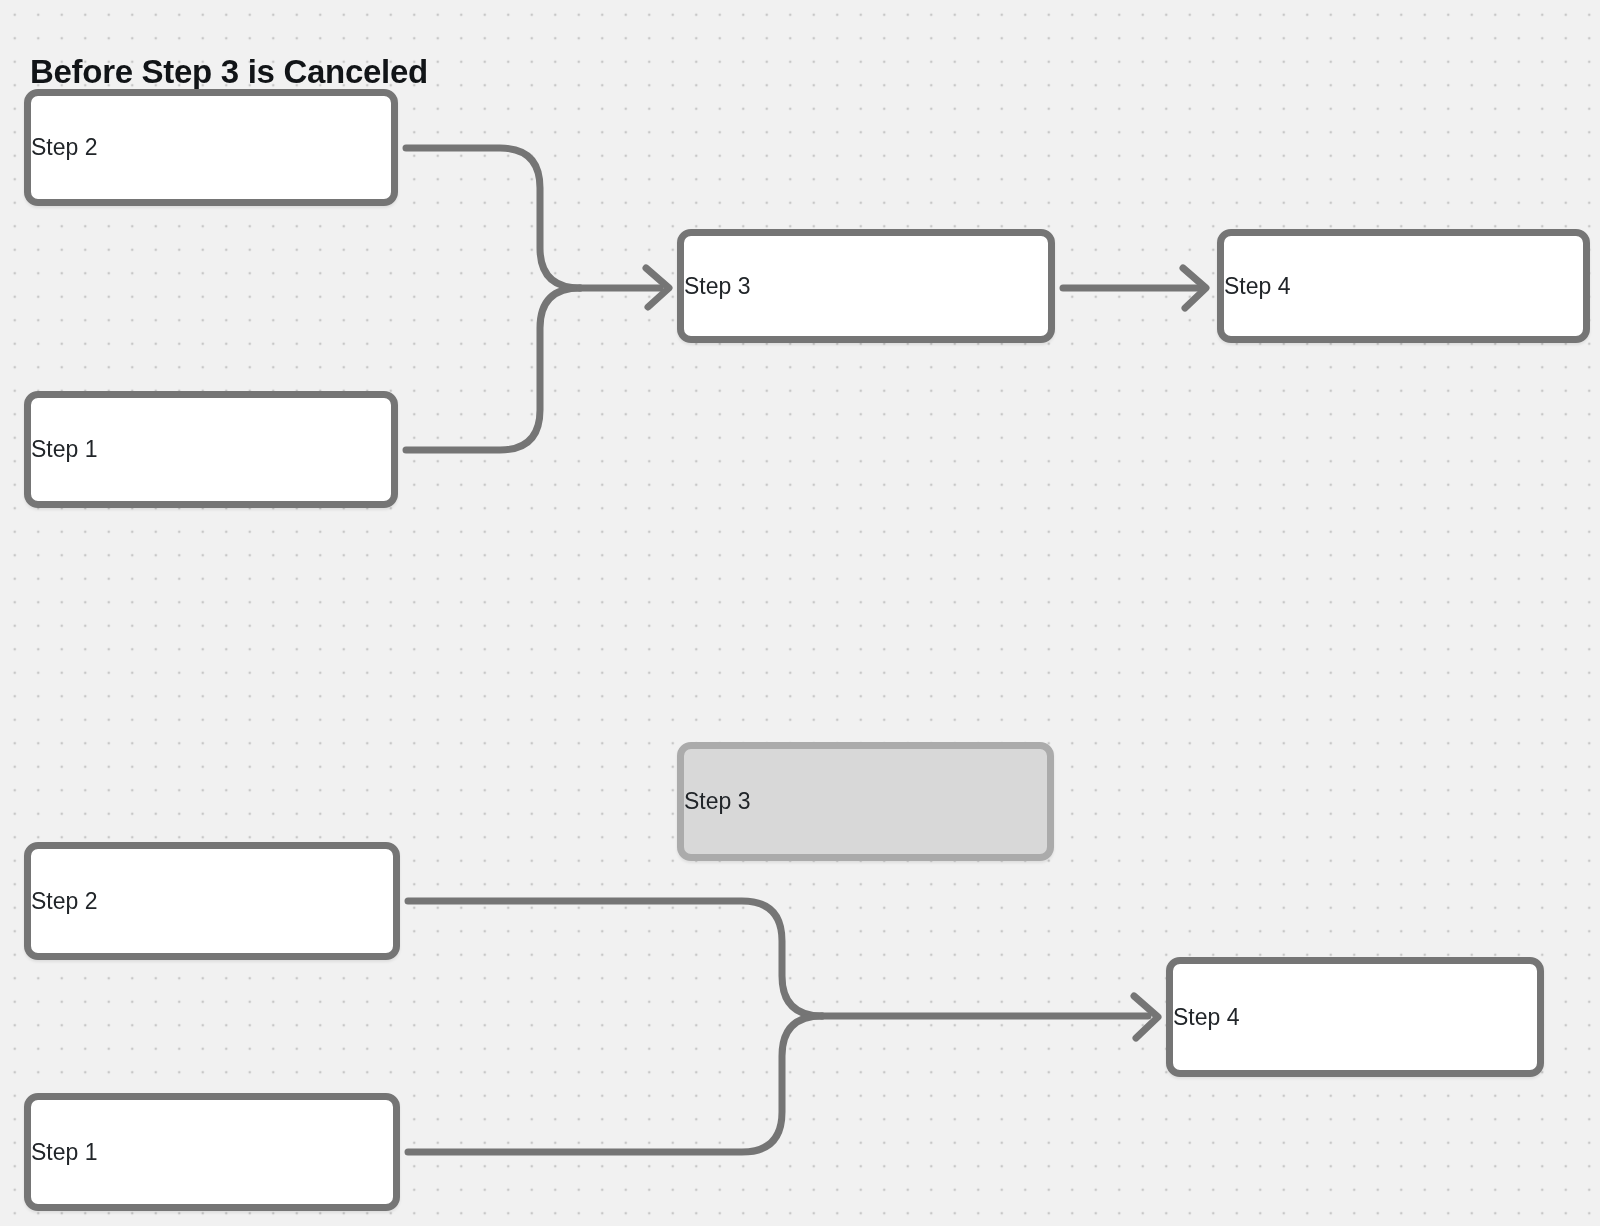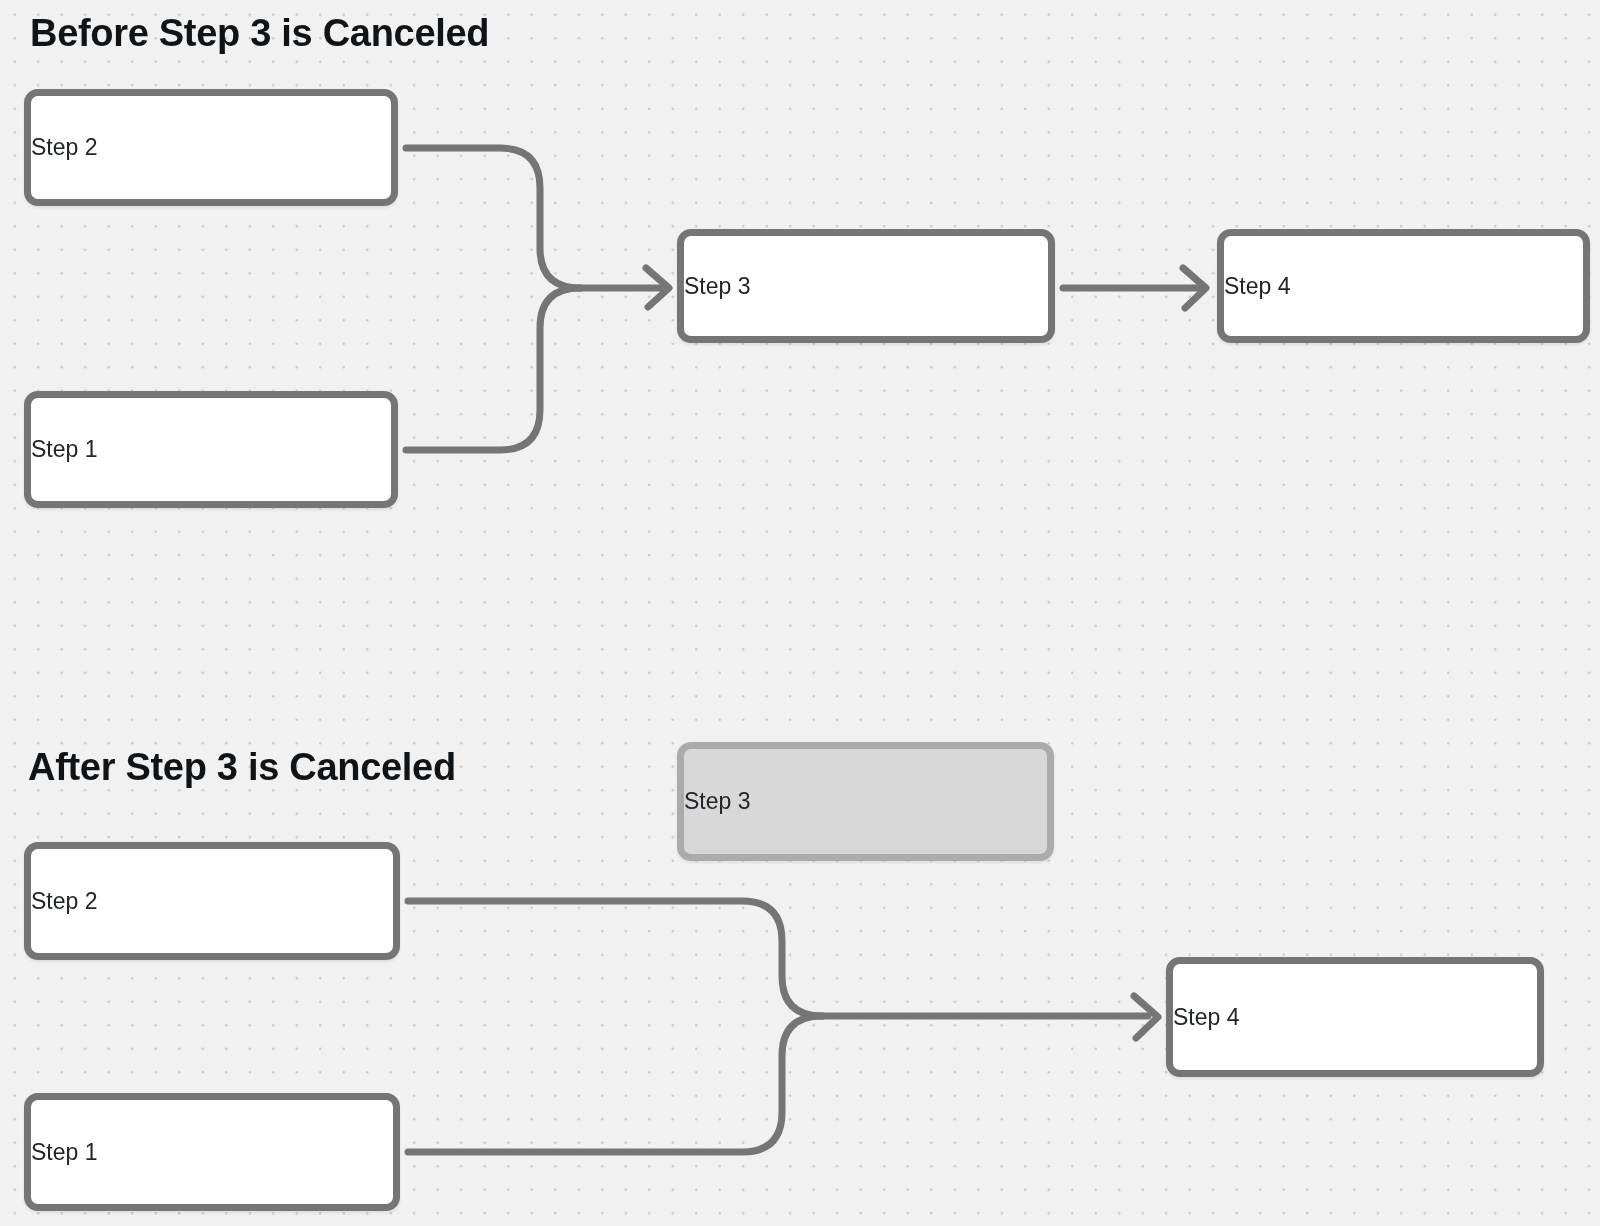--- a/index.html
+++ b/index.html
@@ -26,25 +26,26 @@
   .connector-layer path,
   .connector-layer polyline {
     fill: none;
     stroke: #757575;
     stroke-width: 7;
     stroke-linecap: round;
     stroke-linejoin: round;
   }
   .section-title {
     position: absolute;
-    font-size: 38px;
+    font-size: 33px;
     font-weight: 700;
     color: #111417;
     letter-spacing: -0.3px;
     white-space: nowrap;
+    margin-top: 41px;
   }
   .title-before { left: 30px; top: 12px; }
   .title-after  { left: 28px; top: 746px; }
   .node {
     position: absolute;
     box-sizing: border-box;
     background: #ffffff;
     border: 7px solid #757575;
     border-radius: 14px;
     display: flex;
@@ -95,21 +96,20 @@
   <div class="node s0-step1">
     <span>Step 1</span>
   </div>
   <div class="node s0-step3">
     <span>Step 3</span>
   </div>
   <div class="node s0-step4">
     <span>Step 4</span>
   </div>
 
-  <div class="section-title title-after">After Step 3 is Canceled</div>
 
   <div class="node canceled s1-step3">
     <span>Step 3</span>
   </div>
   <div class="node s1-step2">
     <span>Step 2</span>
   </div>
   <div class="node s1-step1">
     <span>Step 1</span>
   </div>

